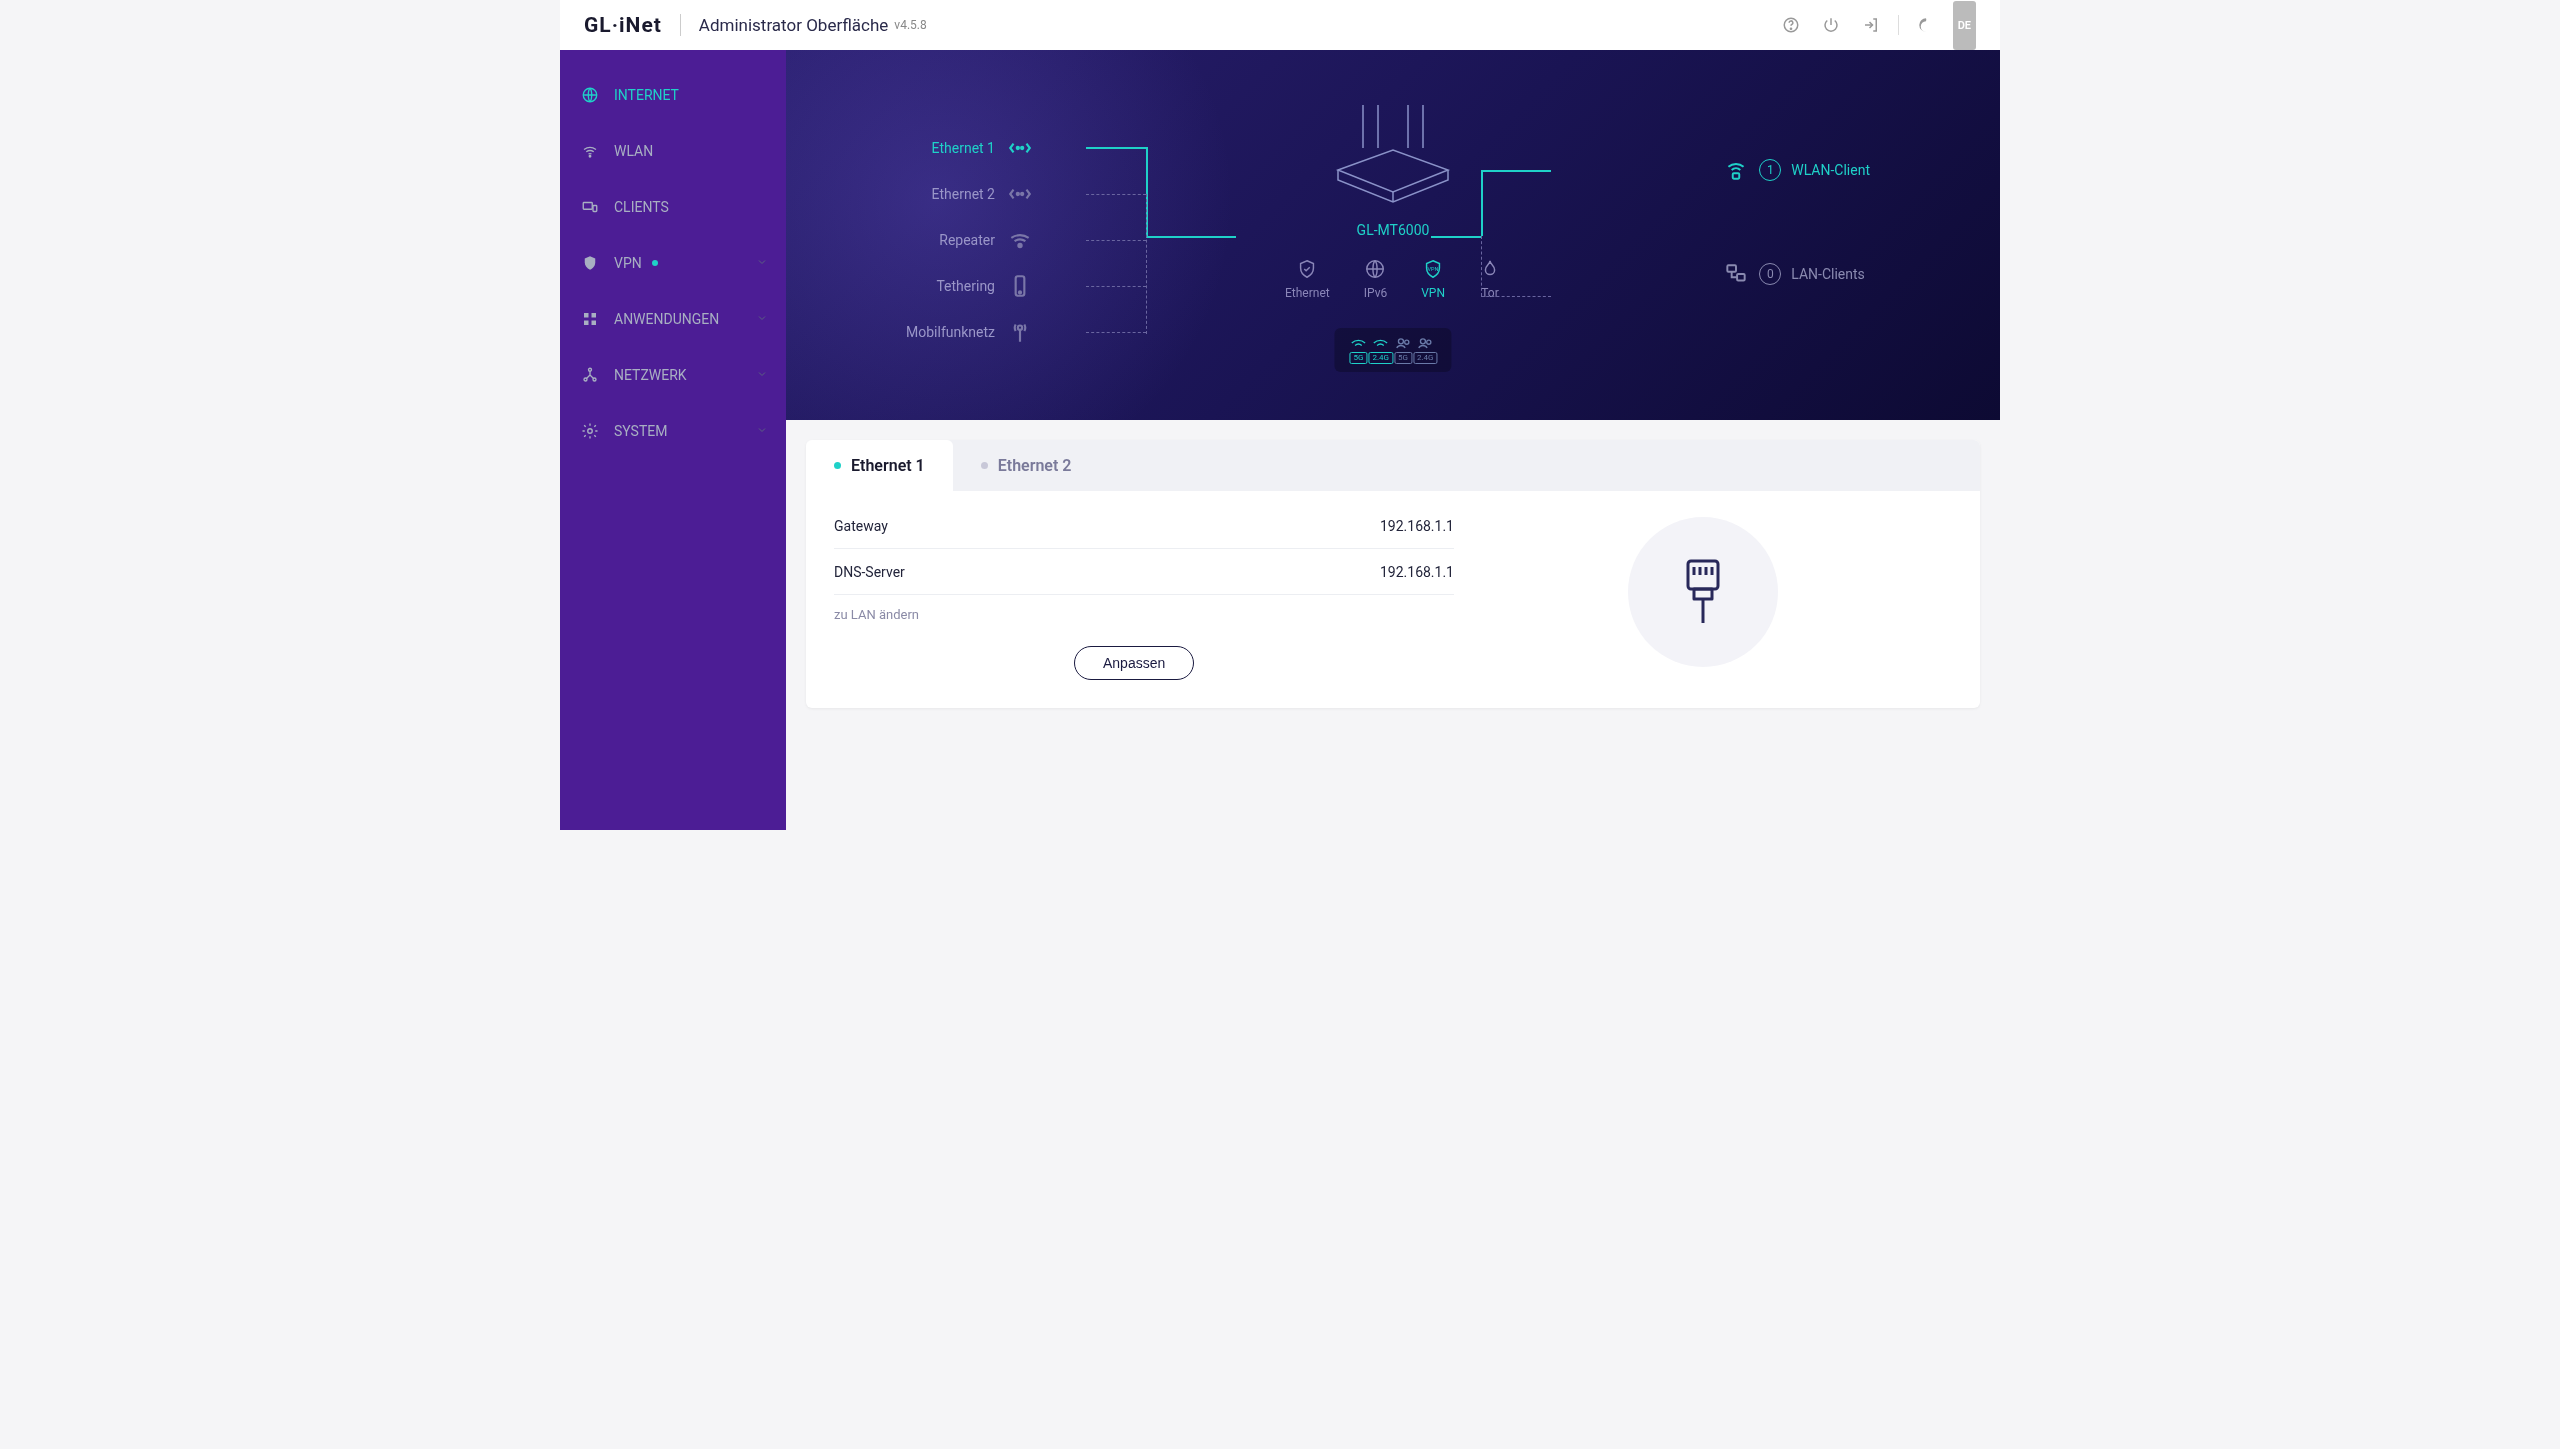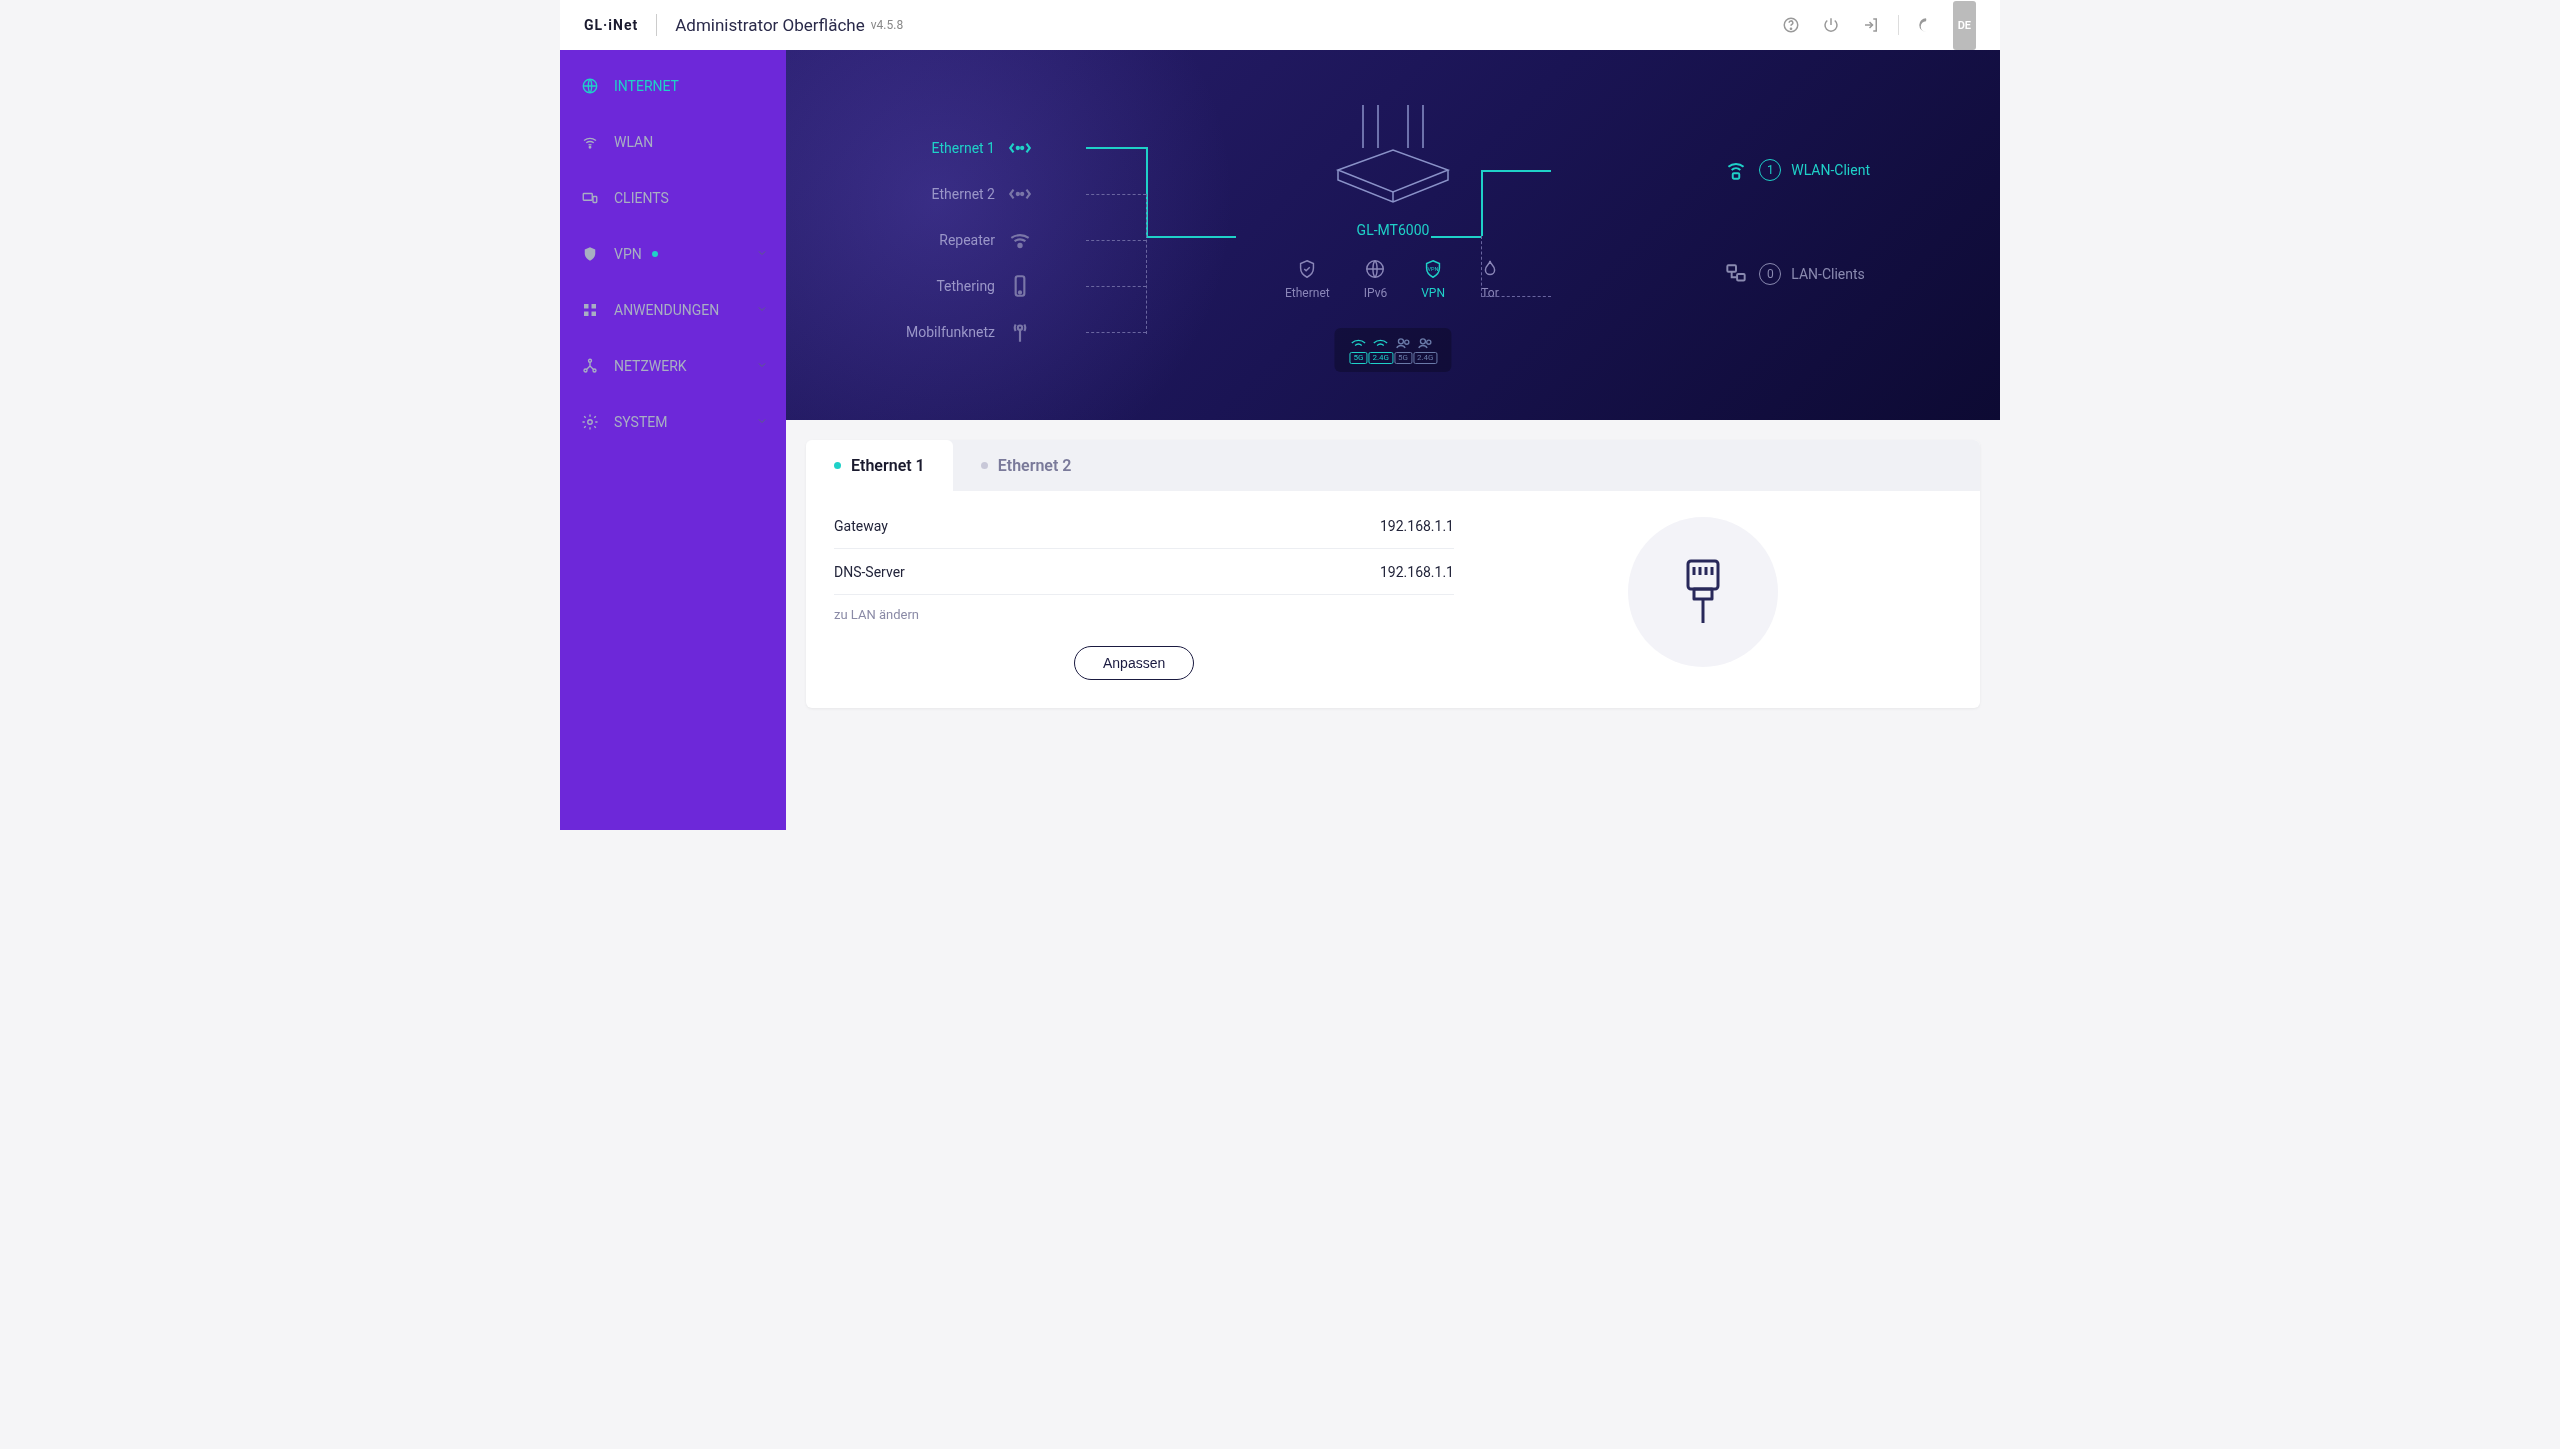--- a/index.html
+++ b/index.html
@@ -2,33 +2,33 @@
 <html><head>
 <meta charset="utf-8">
 <style>
 * { box-sizing: border-box; margin: 0; padding: 0; }
 body { font-family: -apple-system, BlinkMacSystemFont, "Segoe UI", Roboto, sans-serif; background: #f5f5f7; color: #1a1a2e; }
 
 .page { width: 1440px; margin: 0 auto; background: #f5f5f7; }
 
 
 .topbar { height: 50px; background: #fff; display: flex; align-items: center; padding: 0 24px; }
-.logo { font-weight: 700; font-size: 14px; letter-spacing: 1px; color: #1a1a2e; }
+.logo { font-weight: 700; font-size: 21px; letter-spacing: 1px; color: #1a1a2e; }
 .topbar-divider { width: 1px; height: 22px; background: #ccc; margin: 0 18px; }
 .app-title { font-size: 17px; color: #2a2a4a; }
 .app-version { font-size: 12px; color: #888; margin-left: 6px; }
 .topbar-spacer { flex: 1; }
 .topbar-icon { width: 26px; height: 26px; display: flex; align-items: center; justify-content: center; color: #999; margin-left: 14px; cursor: pointer; }
 .topbar-icon svg { width: 18px; height: 18px; }
 .lang-badge { background: #bbb; color: #fff; font-size: 11px; font-weight: 600; padding: 18px 5px; border-radius: 3px; margin-left: 14px; cursor: pointer; }
 .topbar-sep { width: 1px; height: 20px; background: #ddd; margin-left: 14px; }
 
 
 .layout { display: flex; }
-.sidebar { width: 226px; background: #6d28d9; min-height: 780px; padding-top: 8px; }
+.sidebar { width: 226px; background: #4c1d95; min-height: 780px; padding-top: 17px; }
 .main { flex: 1; }
 
 
 .side-item { display: flex; align-items: center; height: 56px; padding: 0 20px; color: #a8afc2; font-size: 14px; cursor: pointer; position: relative; }
 .side-item.active { color: #1fd1c8; }
 .side-item .s-icon { width: 20px; height: 20px; margin-right: 14px; display: flex; align-items: center; justify-content: center; }
 .side-item .s-icon svg { width: 18px; height: 18px; }
 .side-item .chevron { position: absolute; right: 18px; color: #5a6280; }
 .side-status-dot { width: 6px; height: 6px; border-radius: 50%; background: #1fd1c8; margin-left: 10px; }
 

